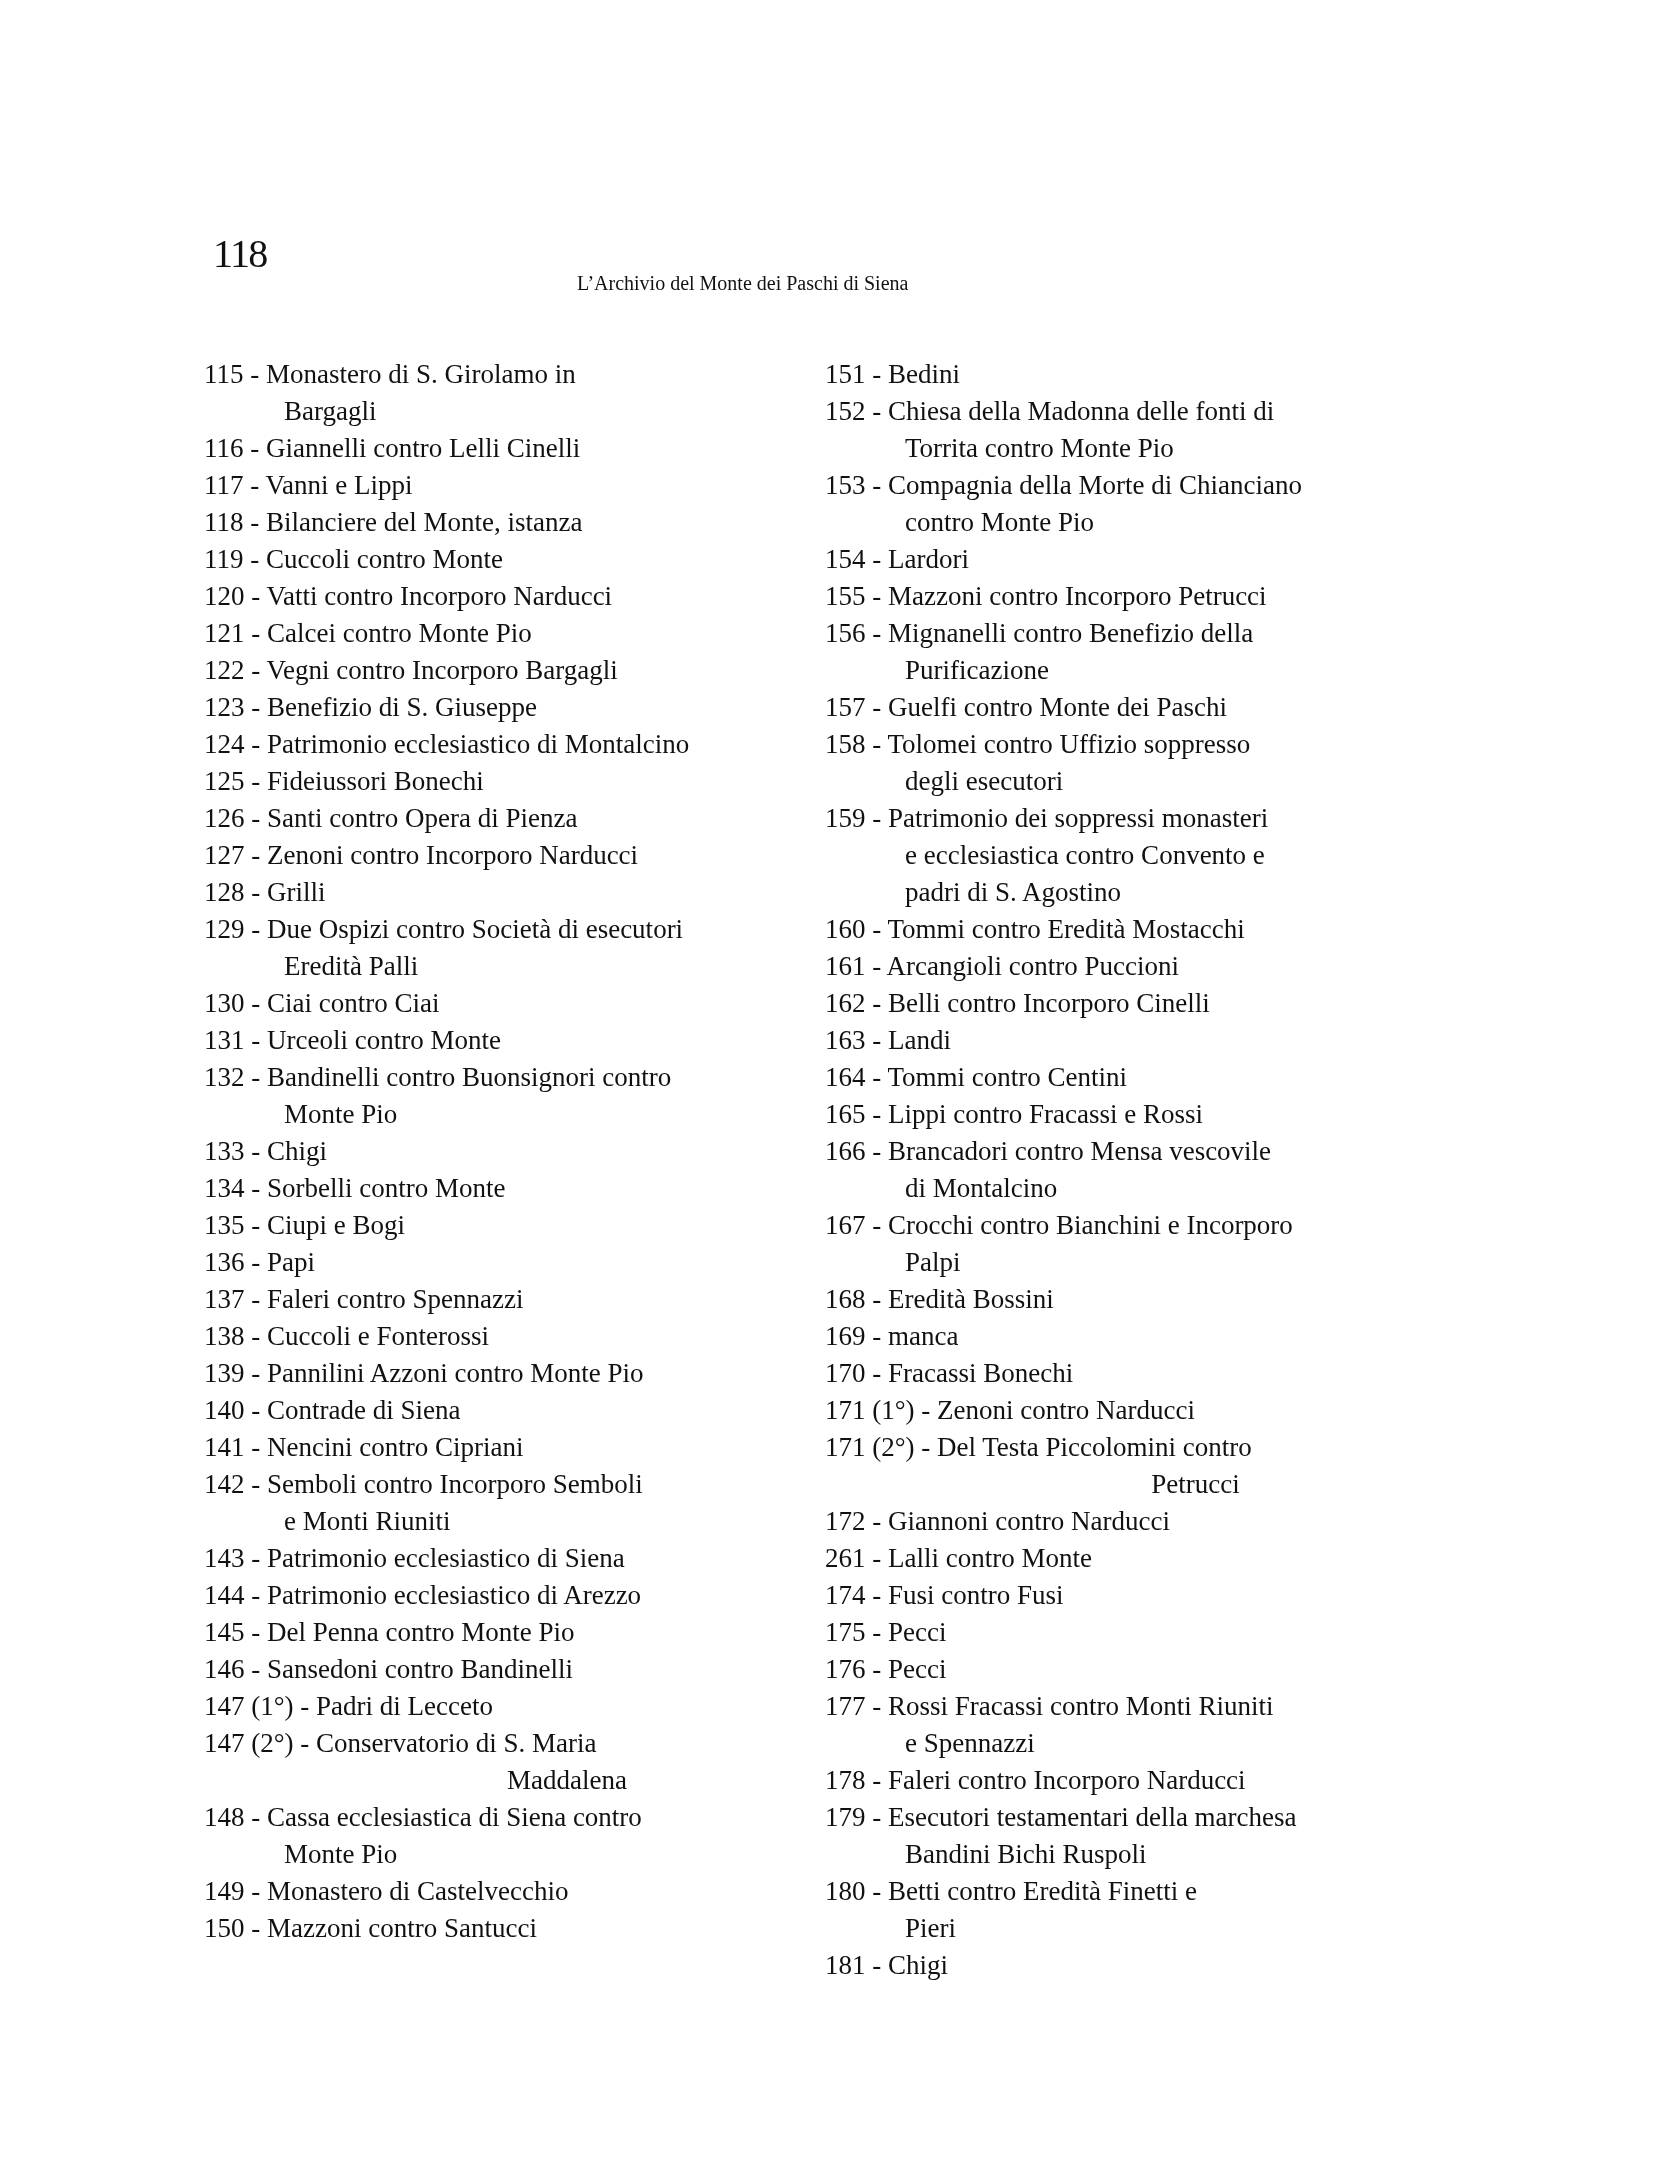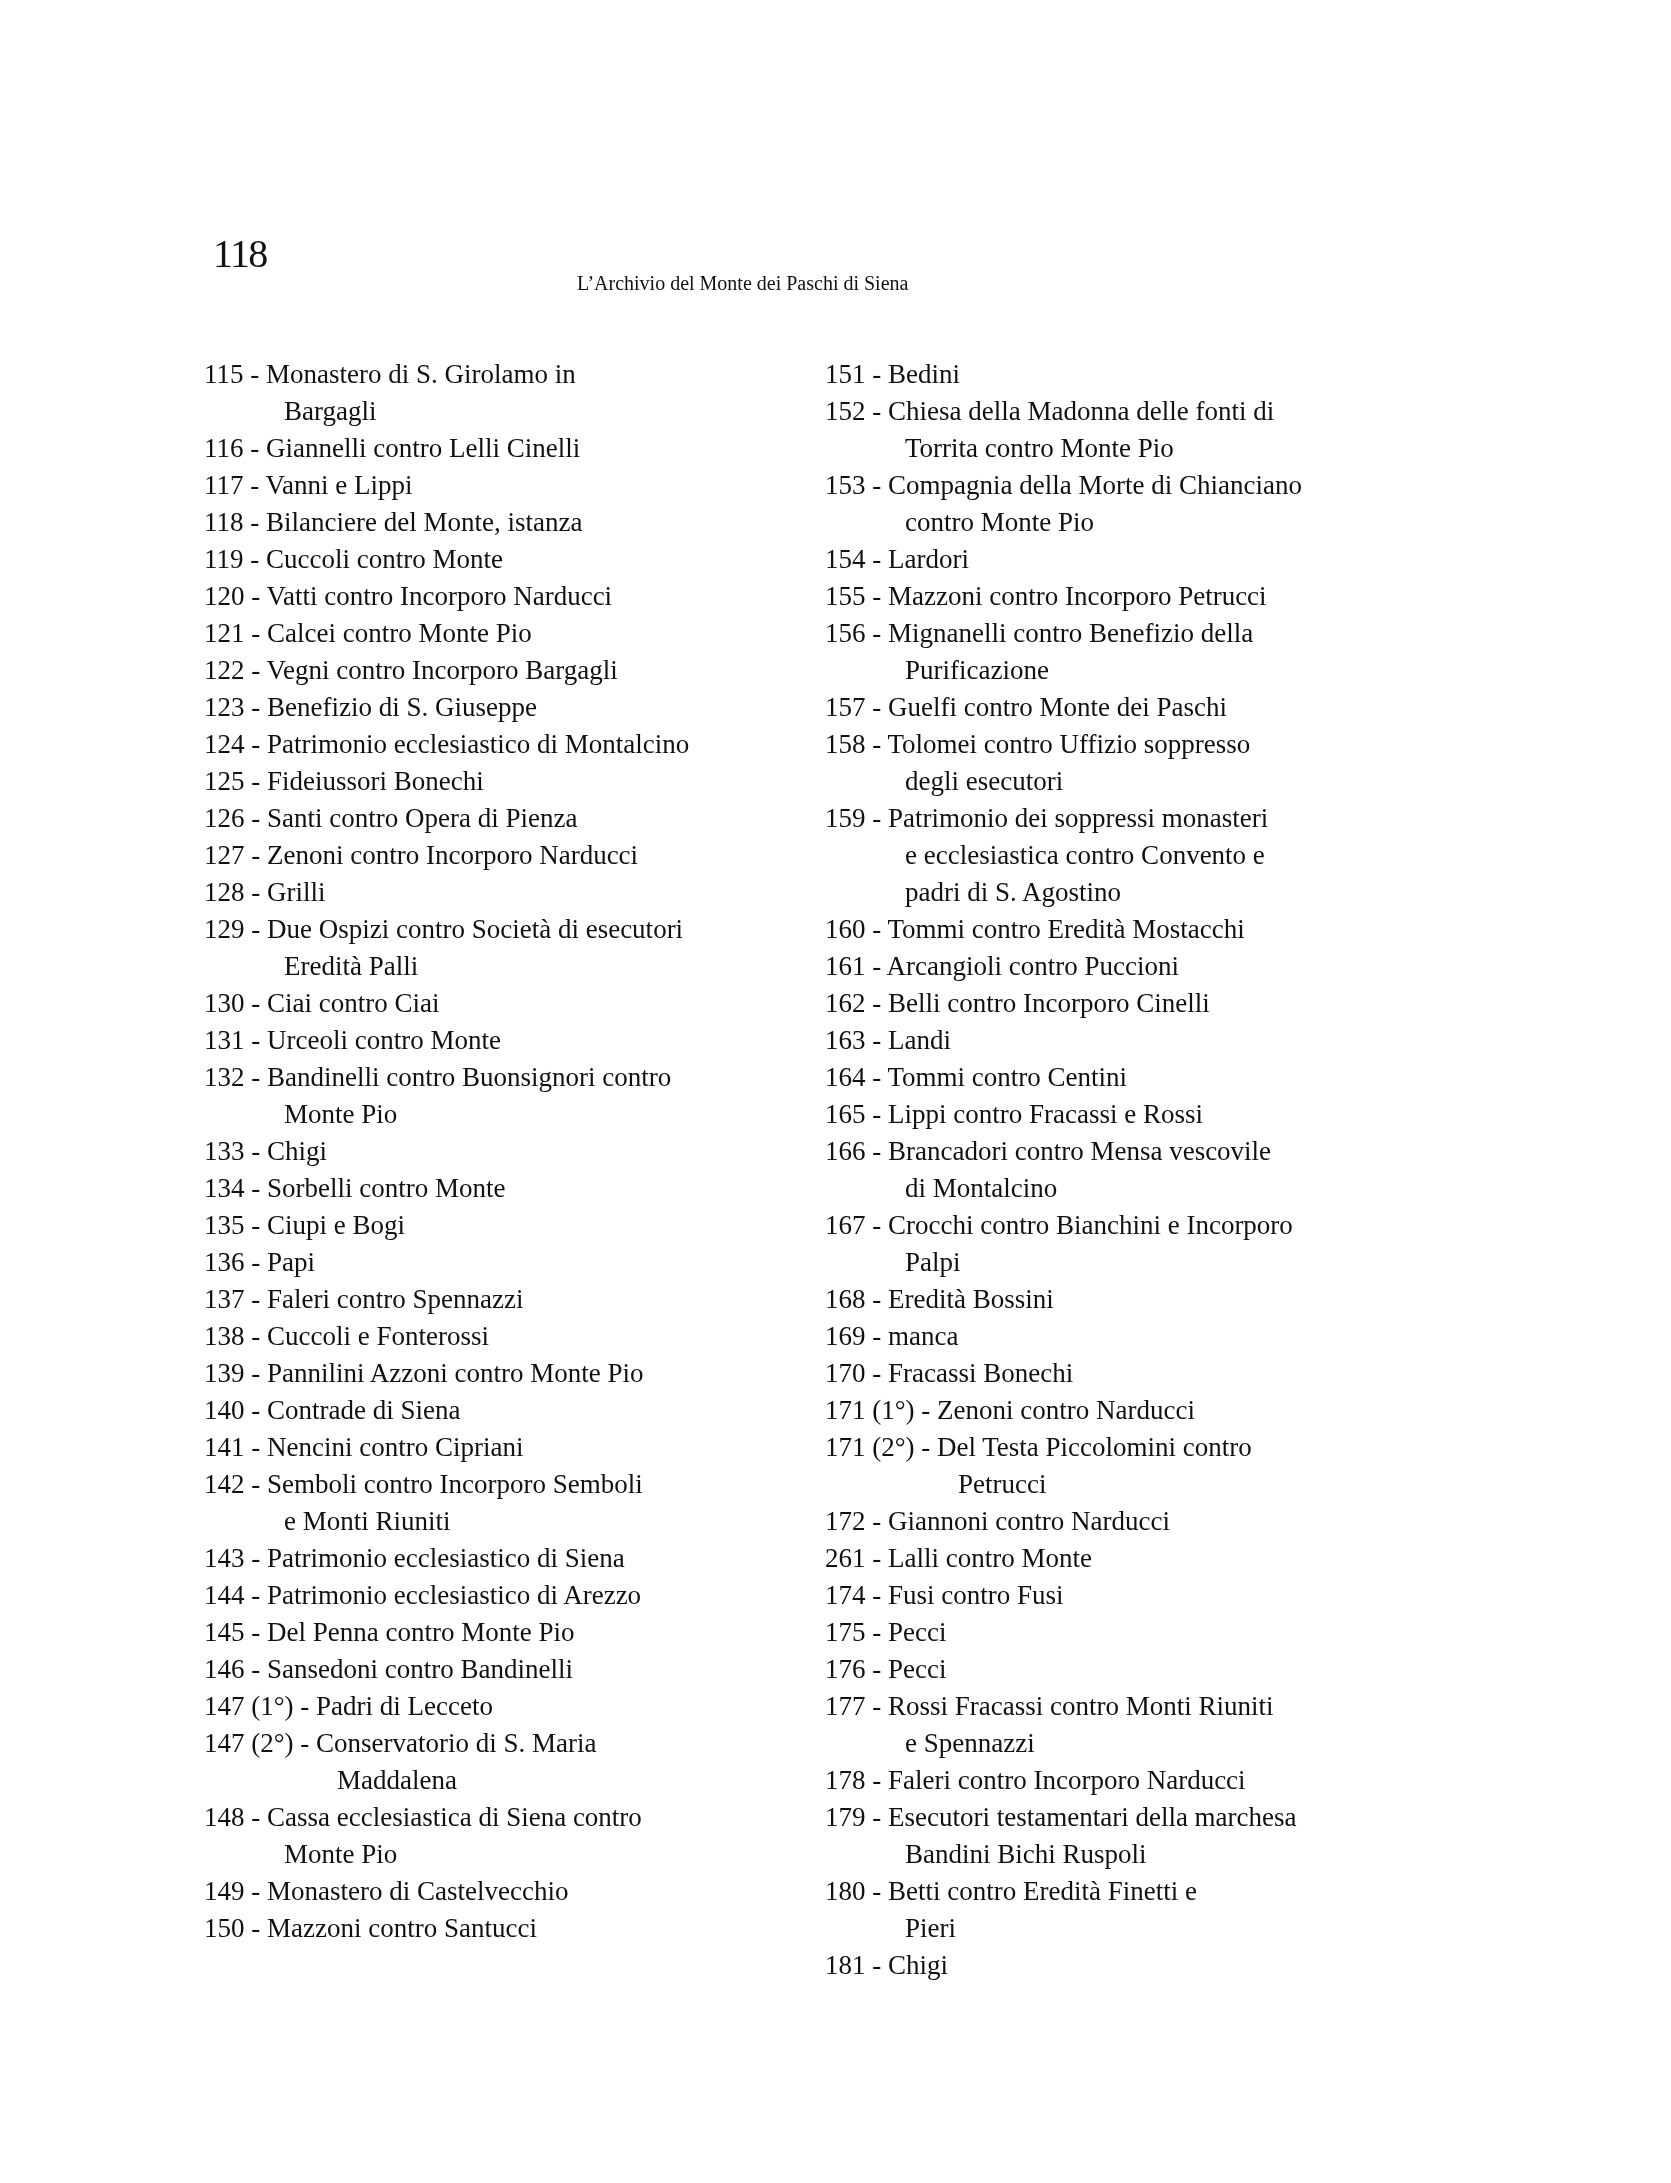--- a/index.html
+++ b/index.html
@@ -18,21 +18,21 @@
   }
   .col {
     position: absolute; top: 328px;
     font-size: 27px; line-height: 37px; margin-top: 28px;
   }
   .col.left { left: 204px; width: 593px; }
   .col.right { left: 825px; width: 608px; }
   .entry { display: block; }
   .line { display: block; white-space: nowrap; }
   .cont { padding-left: 80px; }
-  .cont.wide { padding-left: 133px; }
+  .cont.wide { padding-left: 133px; text-align: center; }
 </style>
 </head>
 <body>
 
 <div class="page-number">118</div>
 <div class="running-title">L’Archivio del Monte dei Paschi di Siena</div>
 
 <div class="col left" id="col-0">
     <div class="entry">
       <span class="line">115 - Monastero di S. Girolamo in</span>

